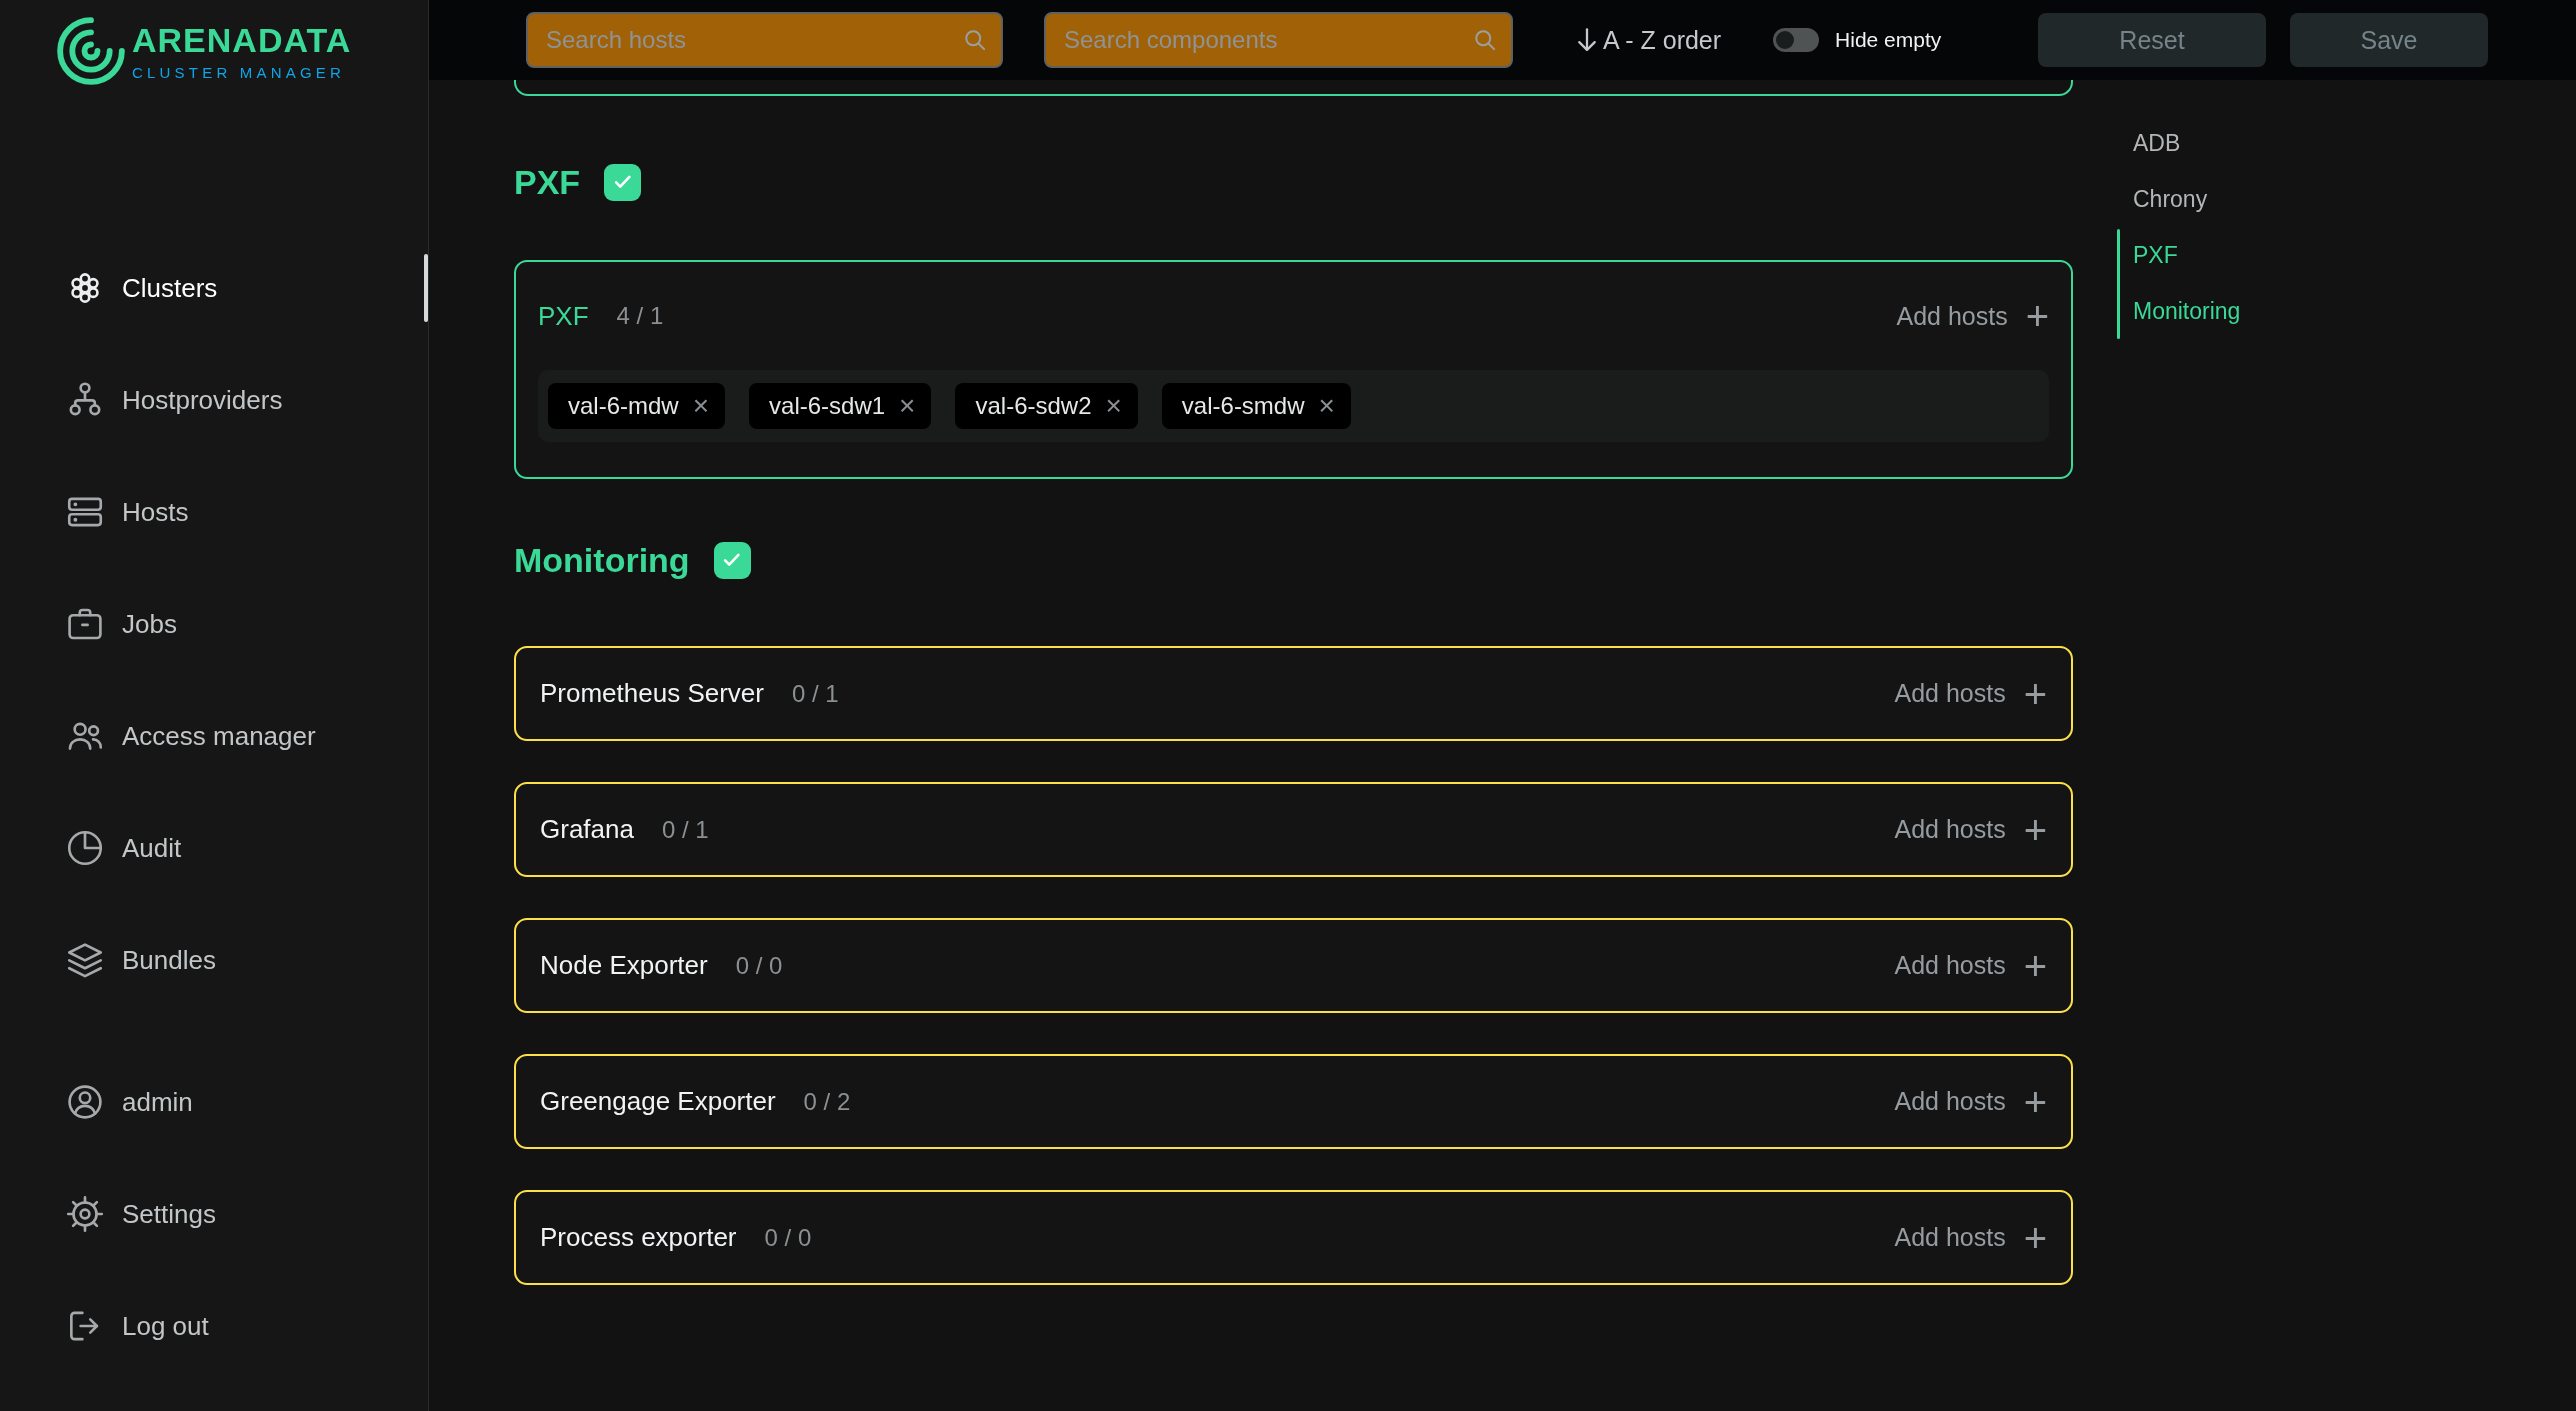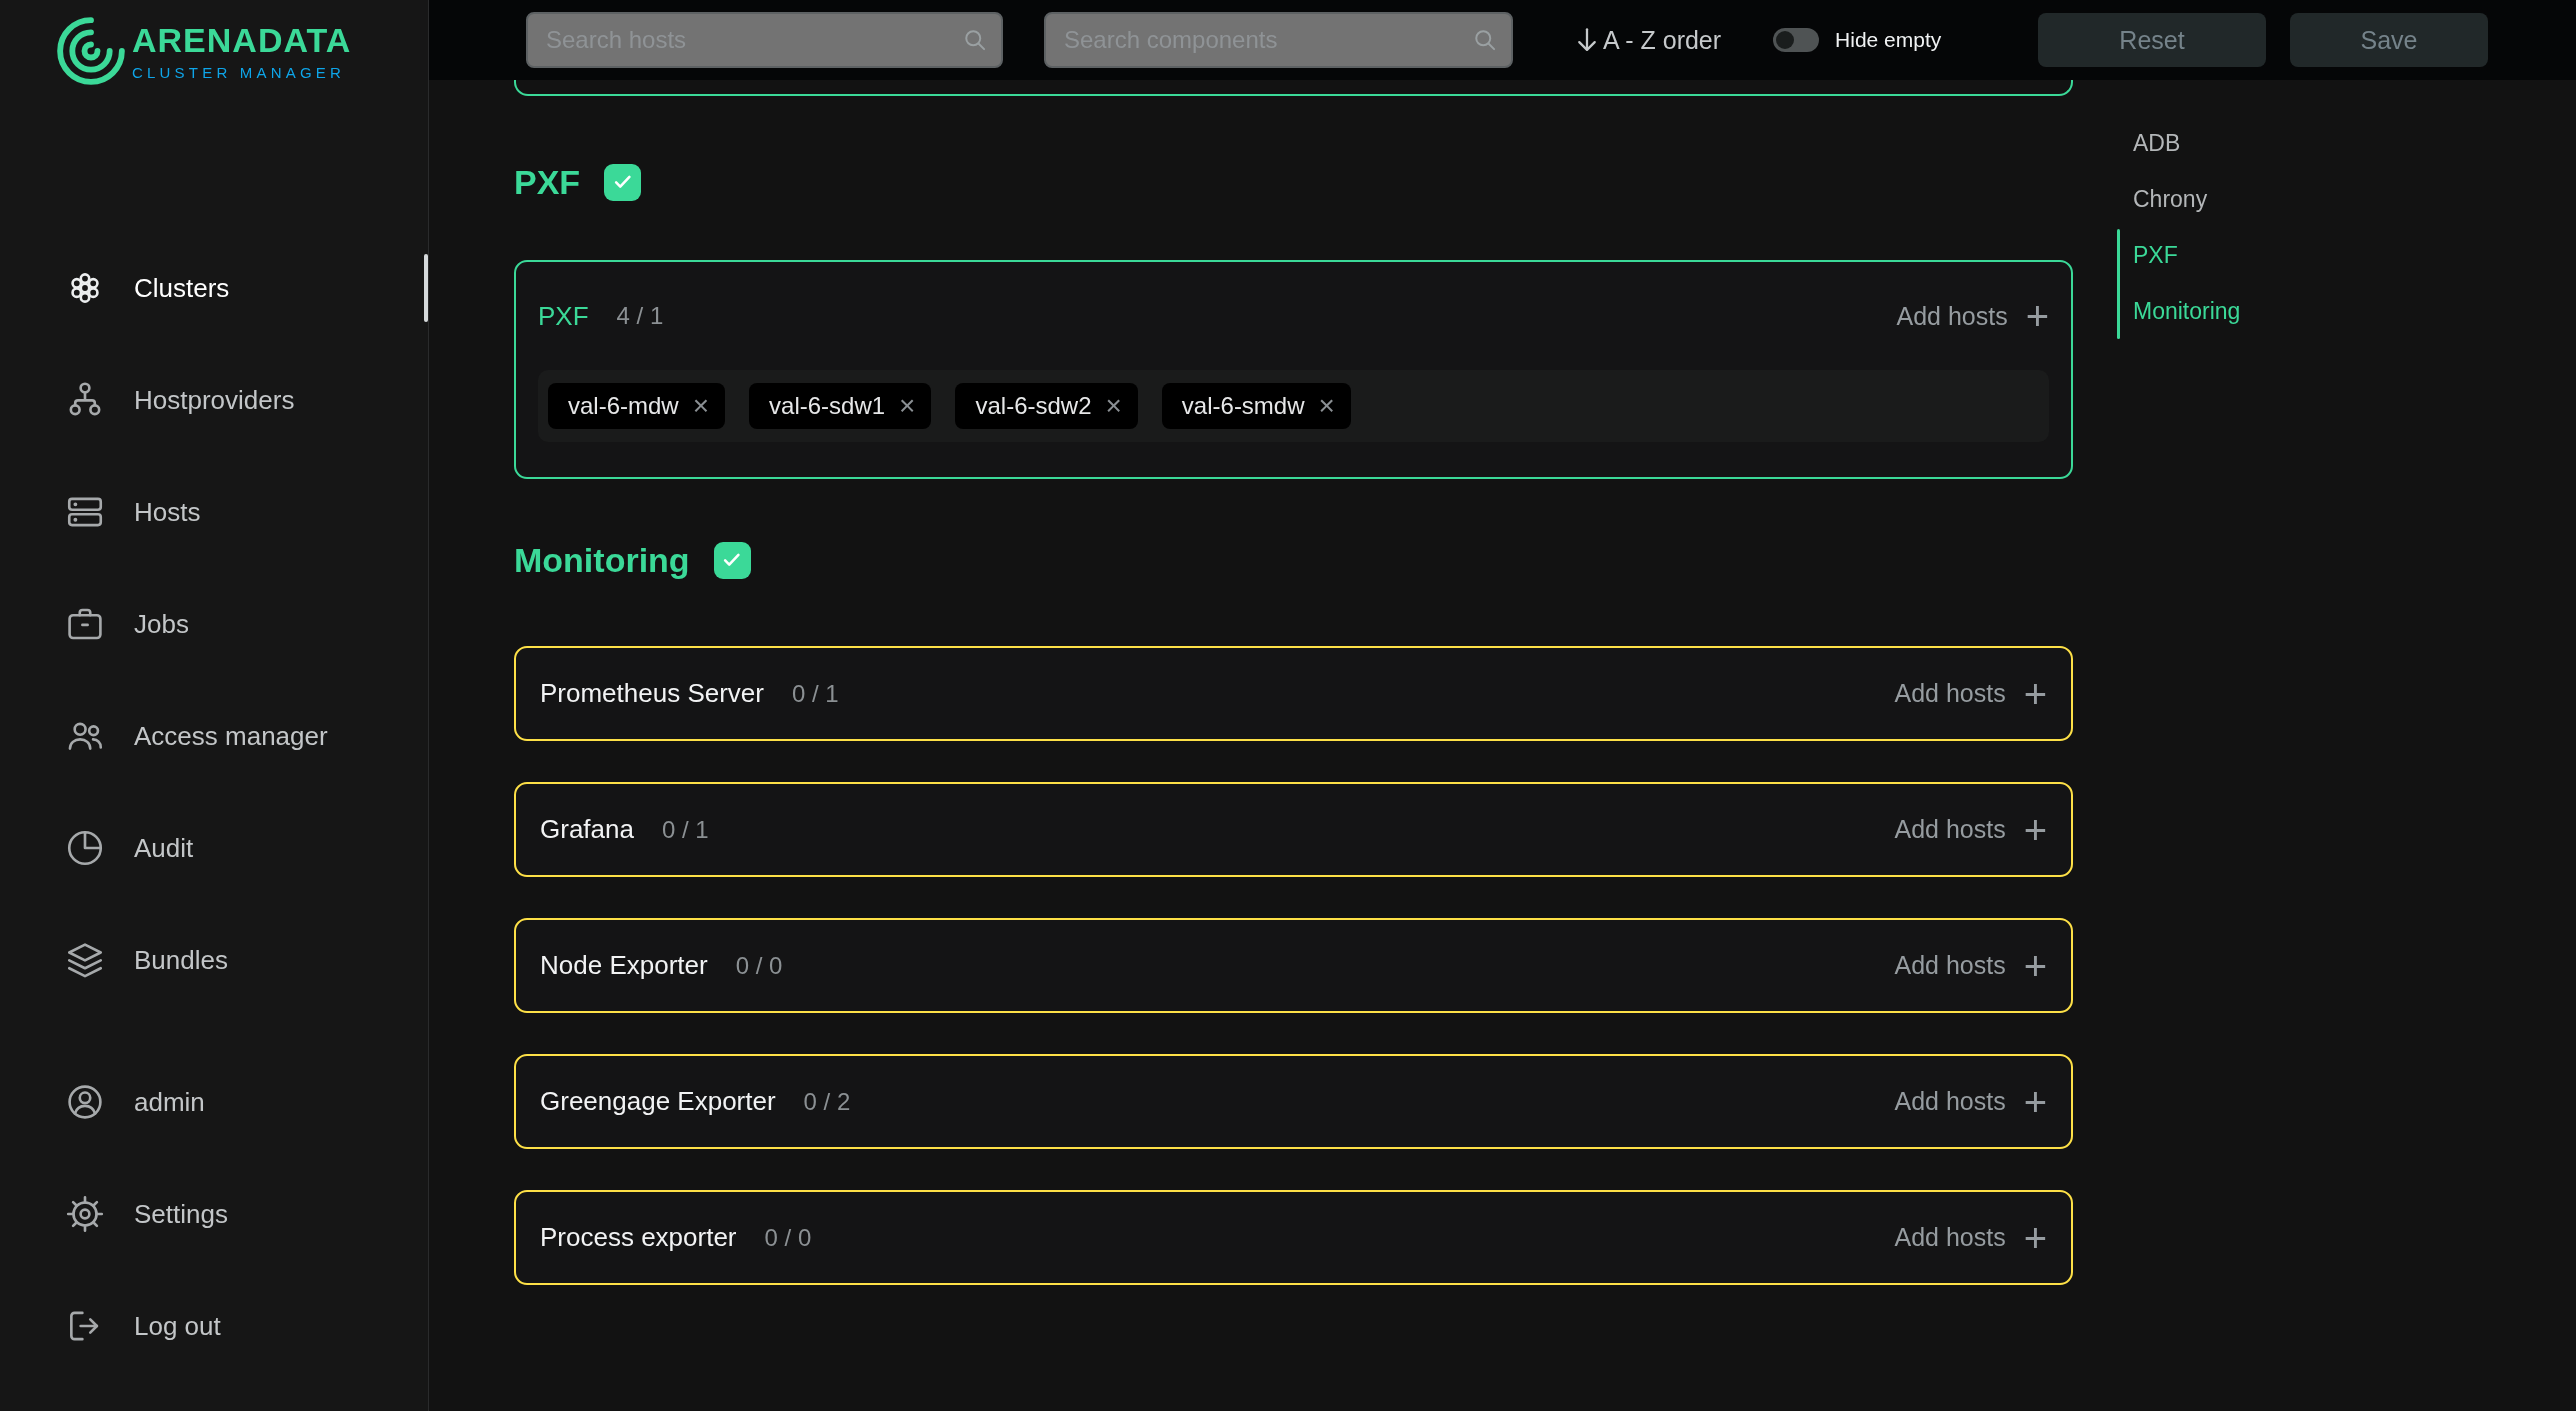--- a/index.html
+++ b/index.html
@@ -7,35 +7,35 @@
   .screen { position:relative; width:2576px; height:1412px; background:#121212; overflow:hidden; }
 
   
   .sidebar { position:absolute; left:0; top:0; bottom:0; width:429px; background:#161616; border-right:1px solid #2a2b2c; z-index:10; }
   .logo { position:absolute; left:52px; top:12px; display:flex; align-items:center; gap:2px; cursor:pointer; }
   .logo-mark { width:78px; height:78px; color:#3bd998; }
   .logo-title { font-size:34px; font-weight:700; letter-spacing:1px; color:#3bd998; }
   .logo-subtitle { font-size:15px; letter-spacing:4.2px; color:#0ea5e9; margin-top:4px; }
   .menu { position:absolute; top:232px; left:0; right:0; }
   .menu.menu-bottom { top:1046px; }
-  .menu-item { height:112px; display:flex; align-items:center; padding-left:64px; gap:28px; cursor:pointer; position:relative; }
+  .menu-item { height:112px; display:flex; align-items:center; padding-left:64px; gap:16px; cursor:pointer; position:relative; }
   .mi-icon { width:42px; height:42px; color:#a6a9ab; display:flex; }
   .mi-icon svg { width:42px; height:42px; }
   .mi-label { font-size:26px; color:#c3c6c8; }
   .menu-item.active .mi-label { color:#ffffff; font-weight:500; }
   .menu-item.active .mi-icon { color:#eceeef; }
   .menu-item.active::after { content:""; position:absolute; right:0; top:22px; bottom:22px; width:4px; background:#d6dadc; border-radius:2px; }
   .iconstroke { fill:none; stroke:currentColor; stroke-width:1.5; stroke-linecap:round; stroke-linejoin:round; }
 
   
   .topbar { position:absolute; left:429px; right:0; top:0; height:80px; background:#050607; display:flex; align-items:center; padding:0 88px 0 97px; z-index:5; }
   .search-wrap { position:relative; height:56px; }
   .search-wrap.hosts { width:477px; }
   .search-wrap.components { width:469px; margin-left:41px; }
-  .search-wrap input { width:100%; height:56px; background:#737373; border:2px solid #5d6163; border-radius:8px; color:#cfd2d4; font-size:24px; padding:0 56px 0 18px; outline:none; font-family:"Liberation Sans", sans-serif; }
+  .search-wrap input { width:100%; height:56px; background:#a16207; border:2px solid #5d6163; border-radius:8px; color:#cfd2d4; font-size:24px; padding:0 56px 0 18px; outline:none; font-family:"Liberation Sans", sans-serif; }
   .search-wrap input::placeholder { color:#8f9396; }
   .search-icon { position:absolute; right:14px; top:14px; width:28px; height:28px; color:#9aa0a2; }
   .sort-group { display:flex; align-items:center; gap:0; margin-left:58px; cursor:pointer; }
   .sort-icon { width:32px; height:32px; color:#c6c9cb; }
   .sort-label { font-size:25px; color:#c6c9cb; }
   .toggle-group { display:flex; align-items:center; gap:16px; margin-left:52px; }
   .toggle { width:46px; height:24px; border-radius:12px; background:#4f5354; position:relative; cursor:pointer; }
   .toggle .knob { position:absolute; left:3px; top:3px; width:18px; height:18px; border-radius:50%; background:#1a1d1d; }
   .toggle-label { font-size:21px; color:#f0f2f3; font-weight:400; }
   .tb-btn { height:54px; border:none; border-radius:8px; background:#212829; color:#75838a; font-size:25px; font-weight:500; cursor:pointer; font-family:"Liberation Sans", sans-serif; }

